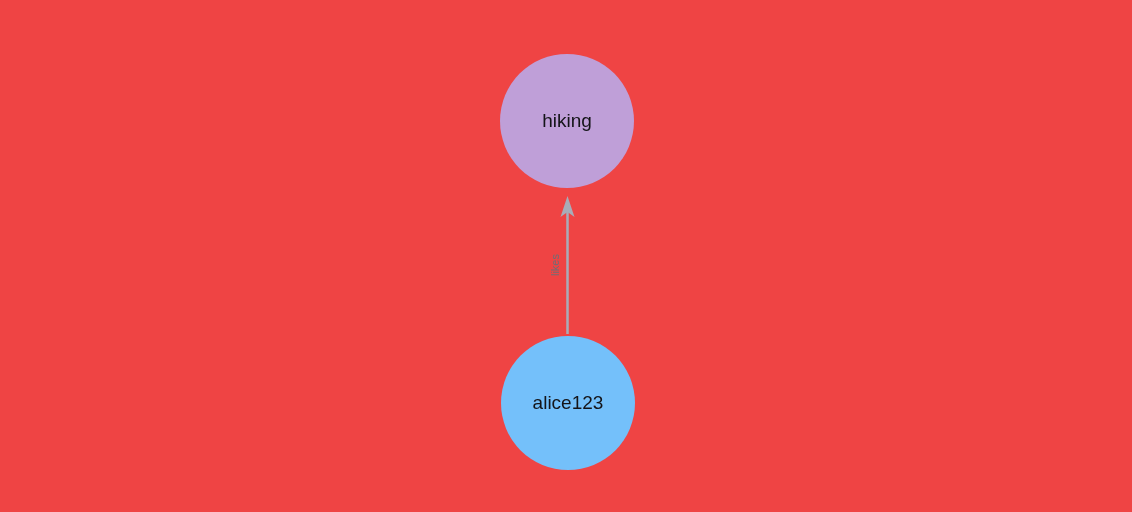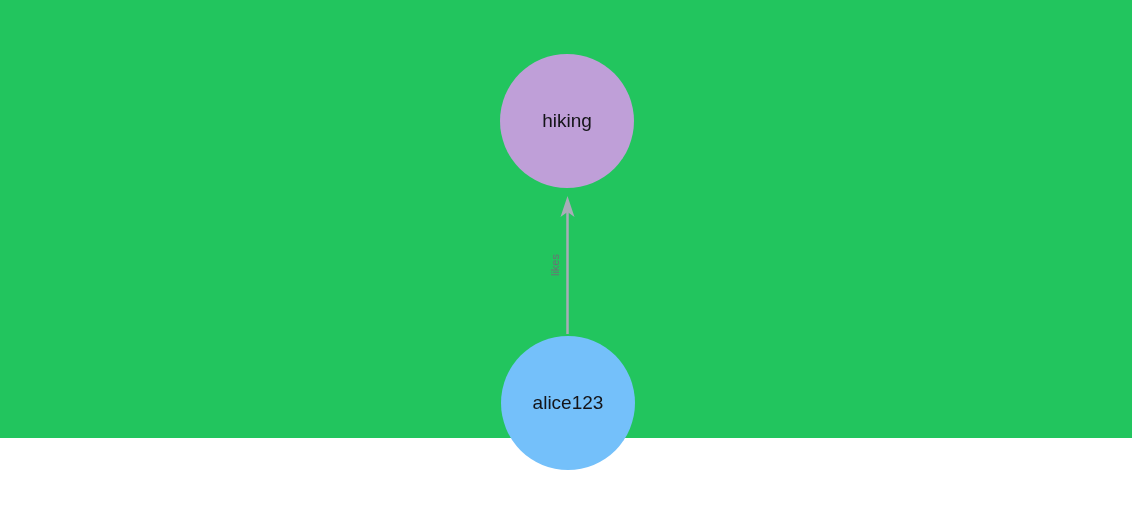--- a/index.html
+++ b/index.html
@@ -44,21 +44,21 @@
     font-family: "Liberation Sans", sans-serif;
     font-size: 11px;
     fill: #6d6f76;
     text-anchor: middle;
     dominant-baseline: middle;
   }
 </style>
 </head>
 <body>
 
-<div id="canvas" style="width: 1132px; height: 438px; background: #22c55e;">
+<div id="canvas" style="width: 1132px; height: 512px; background: #ef4444;">
 
   <svg id="graph-svg" viewBox="0 0 1132 512" xmlns="http://www.w3.org/2000/svg" style="width: 1132px; height: 512px;">
 
     <g>
       <line class="edge-line" x1="567.5" y1="334" x2="567.5" y2="212" stroke="#a8acb8" stroke-width="2.5"></line>
       <polygon class="edge-arrowhead" points="567.5,196 560.5,217 567.5,212 574.5,217" fill="#a8acb8"></polygon>
       <text class="edge-label" x="556" y="265" transform="rotate(-90 556 265)" fill="#6d6f76" style="font-size: 11px;">likes</text>
     </g>
 
     <g>

